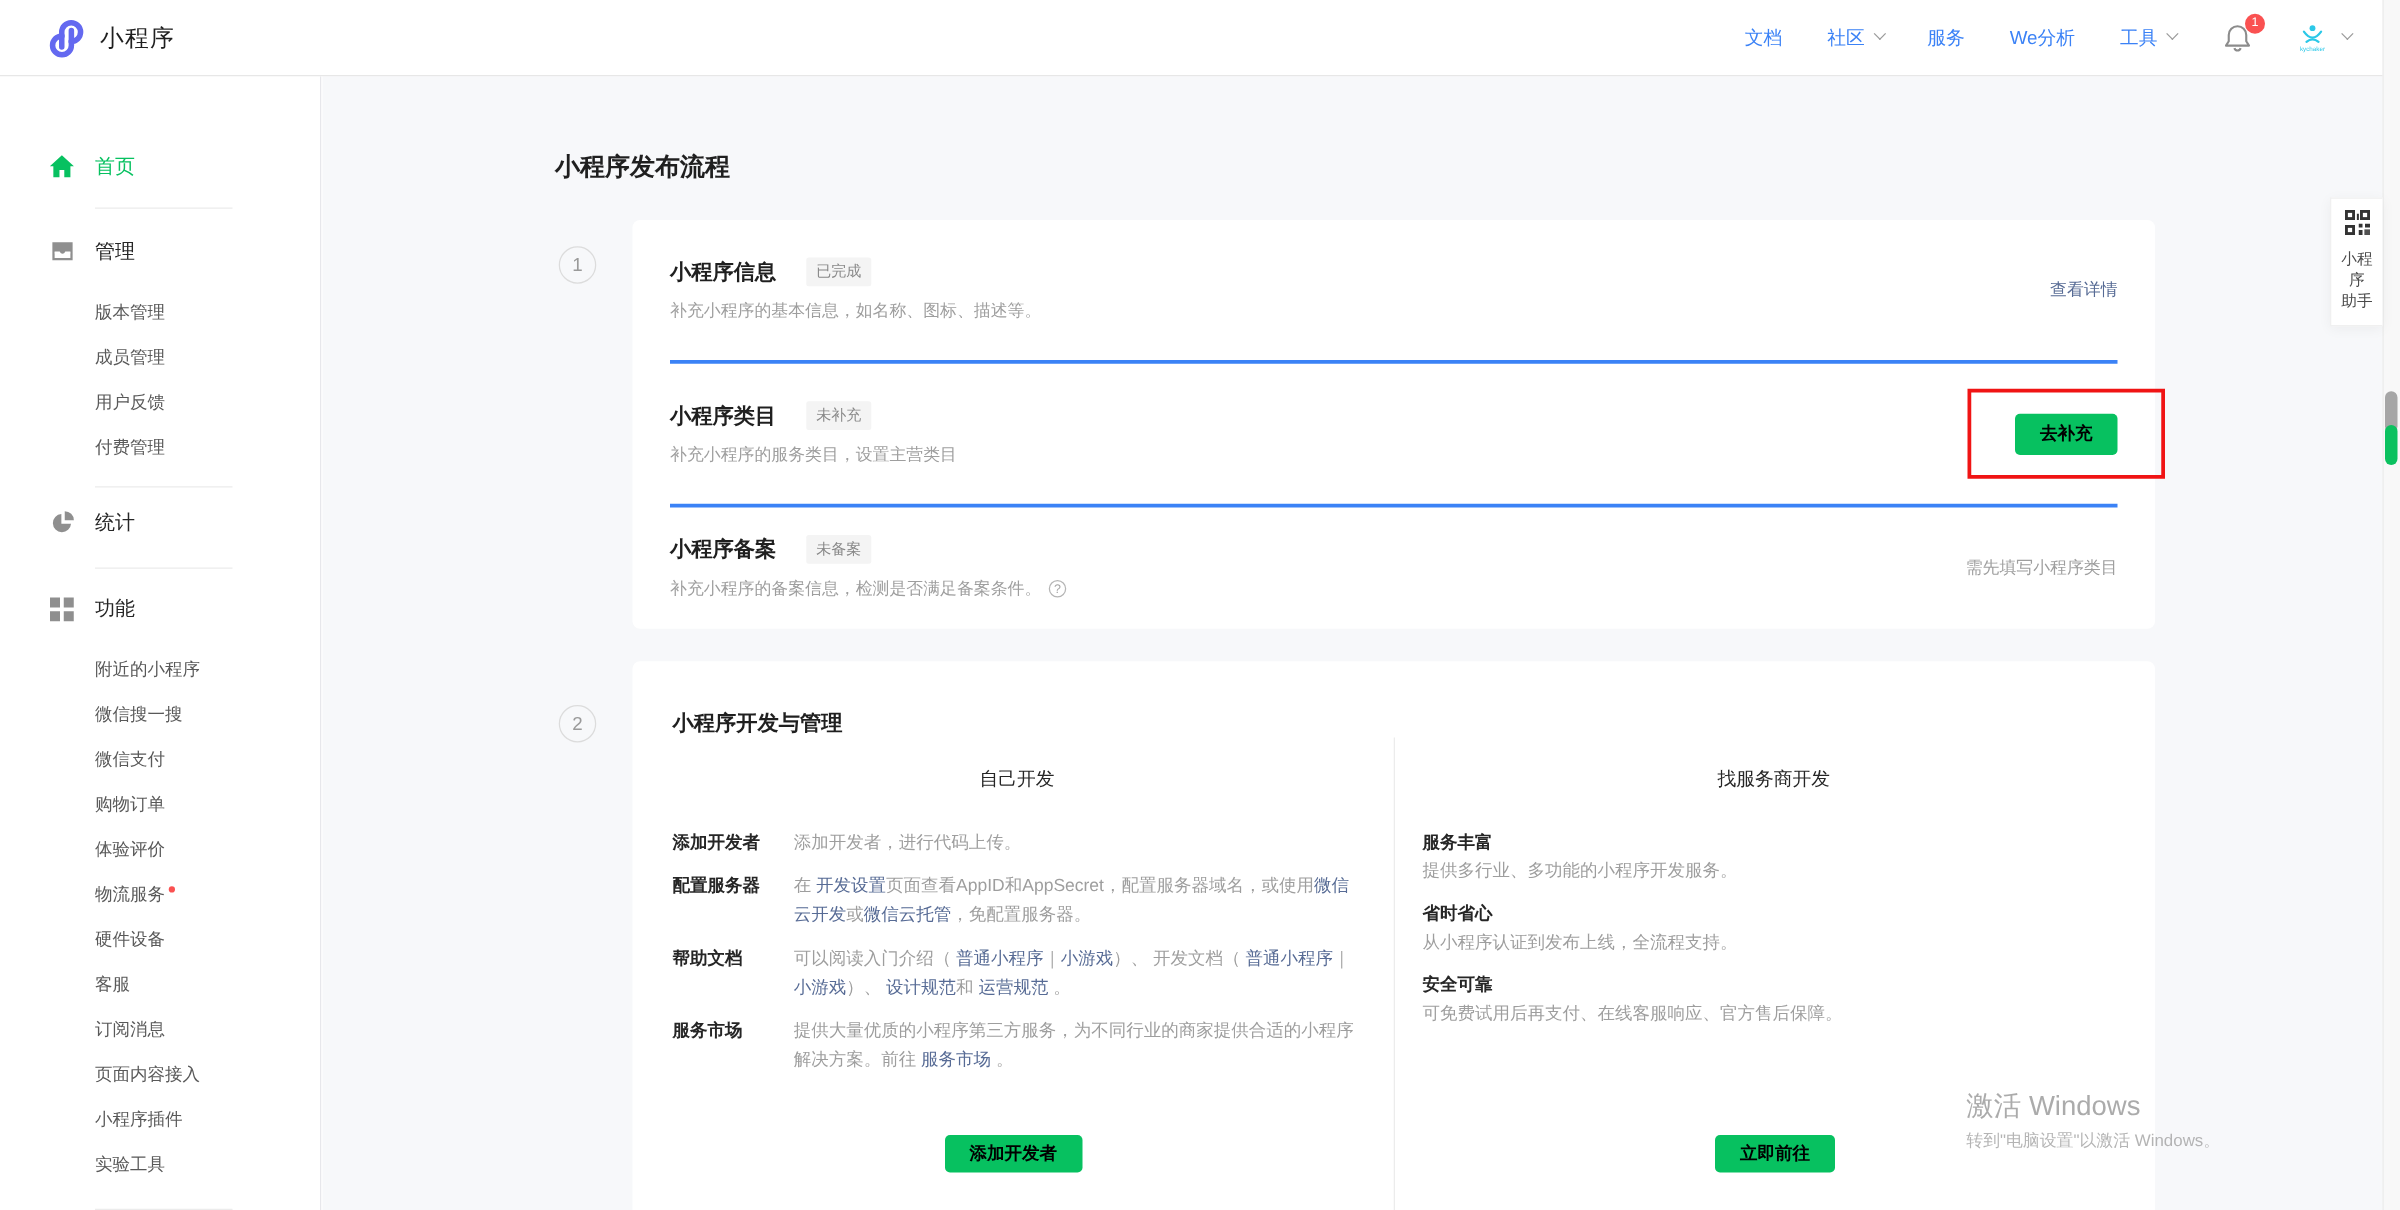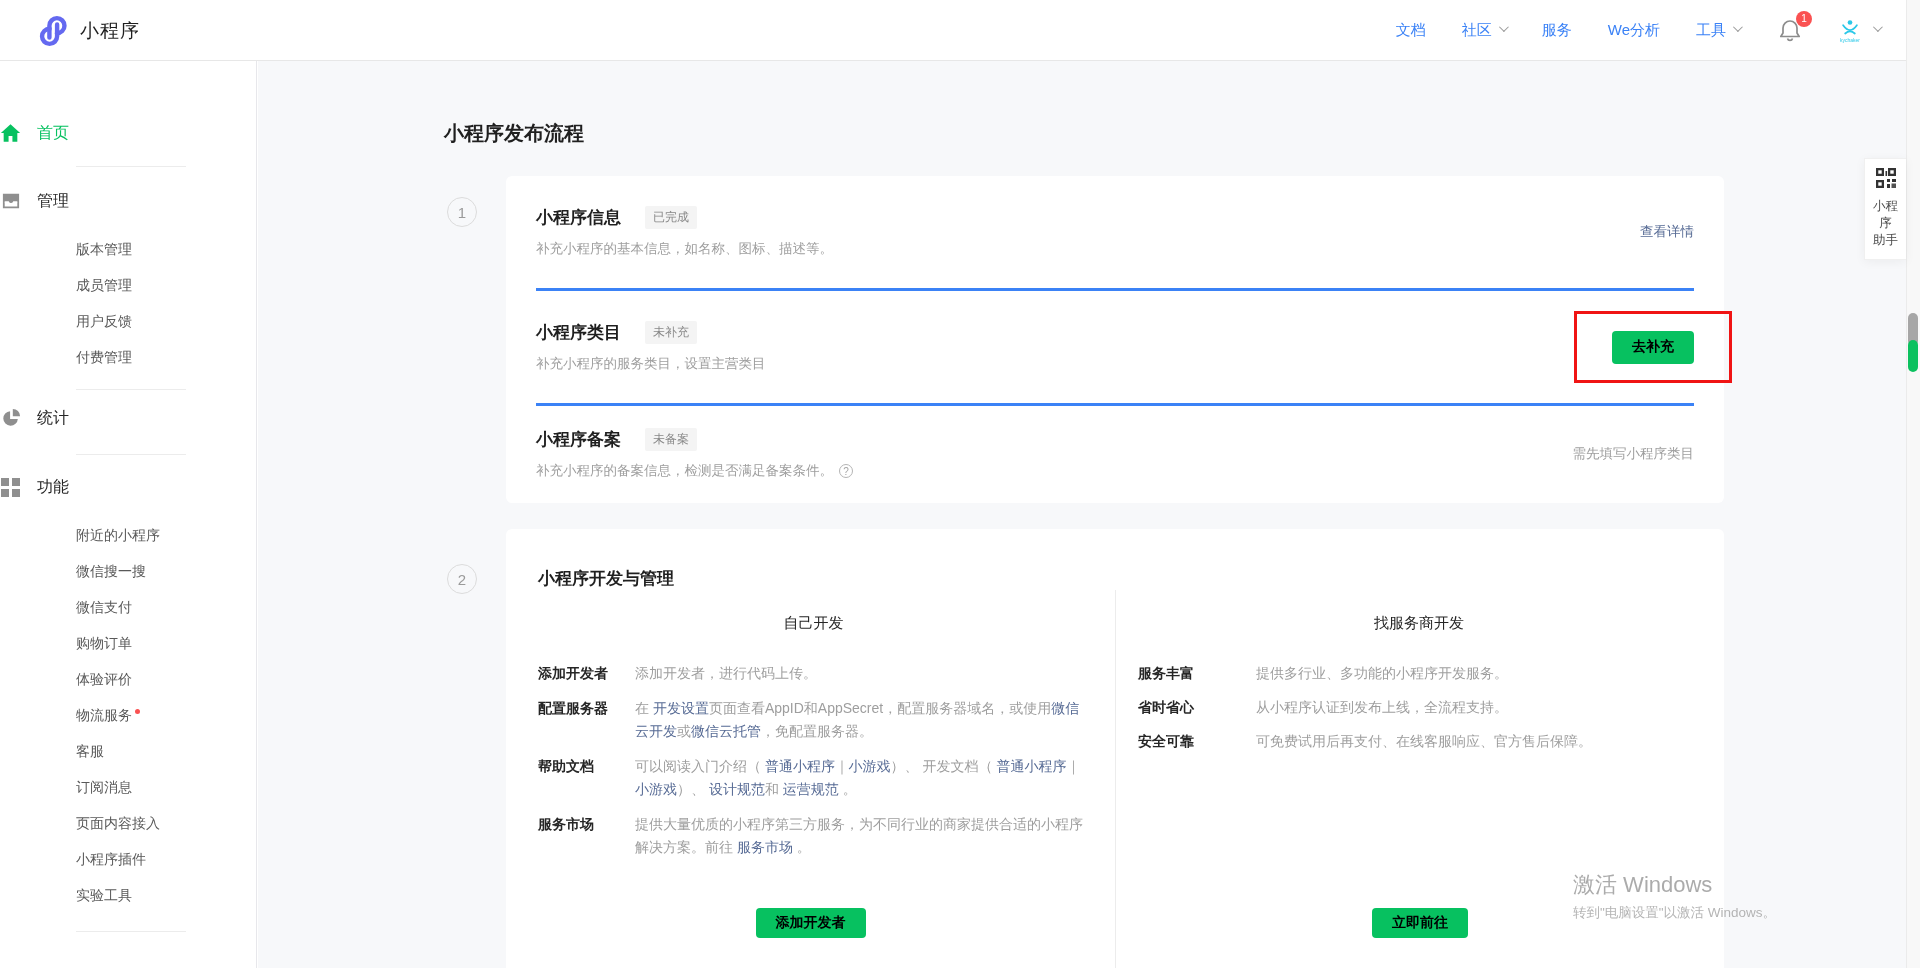--- a/index.html
+++ b/index.html
@@ -22,21 +22,21 @@
     background:#fa5151; color:#fff; font-size:10px; display:flex; align-items:center; justify-content:center;
     padding:0 4px; }
   .avatar-wrap { display:flex; align-items:center; margin-left:30px; cursor:pointer; }
   .avatar { width:32px; height:32px; border-radius:4px; background:#fff; display:flex; flex-direction:column;
     align-items:center; justify-content:center; overflow:hidden; }
   .avatar-caption { font-size:5px; color:#2bc8e8; line-height:5px; }
 
   
   .sidebar { position:absolute; top:61px; left:0; bottom:0; width:257px; background:#fff;
     border-right:1px solid #e7e7eb; z-index:10; padding-top:54px; }
-  .sb-row { height:36px; display:flex; align-items:center; cursor:pointer;text-align:center; }
+  .sb-row { height:36px; display:flex; align-items:center; padding-left:39px; cursor:pointer;text-align:center; }
   .sb-icon { width:21px; height:21px; margin-right:16px; display:flex; align-items:center; justify-content:center; }
   .sb-home-label { font-size:16px; color:#07c160; }
   .sb-section-label { font-size:16px; color:#262626; }
   .sb-sub { height:36px; display:flex; align-items:center; padding-left:76px; font-size:14px; color:#595959; cursor:pointer;text-align:right; }
   .sb-gap { height:13px; }
   .sb-divider { height:1px; background:#ececec; margin:15px 0 16px 76px; width:110px; }
   .sb-divider.d2 { margin:13px 0 10px 76px; }
   .sb-divider.d3 { margin:18px 0 14px 76px; }
   .sb-divider.d4 { margin:17px 0 0 76px; }
   .grid-icon { display:grid; grid-template-columns:8px 8px; grid-template-rows:8px 8px; gap:3px; }
@@ -80,21 +80,21 @@
   .s2-cols { display:flex; margin-top:0; position:relative; height:392px; }
   .s2-col { position:relative; }
   .s2-col.left { width:609px; padding:0 26px 0 32px; }
   .s2-col.right { flex:1; border-left:1px solid #ececec; padding:0 24px 0 22px; }
   .s2-col-header { text-align:center; font-size:15px; color:#262626; margin-top:24px; }
   .dev-rows { margin-top:29px; }
   .dev-row { display:flex; margin-bottom:12px; }
   .dev-label { width:97px; flex-shrink:0; font-size:14px; font-weight:600; color:#262626; line-height:23px; }
   .dev-content { font-size:14px; color:#9e9e9e; line-height:23px; }
   .seg-link { color:#576b95; cursor:pointer; }
-  .vendor-row { display:flex; margin-bottom:11px; }
+  .vendor-row { display:flex; margin-bottom:11px;flex-direction:column; }
   .vendor-label { width:118px; flex-shrink:0; font-size:14px; font-weight:600; color:#262626; line-height:23px; }
   .vendor-text { font-size:14px; color:#9e9e9e; line-height:23px; }
   .col-btn { position:absolute; top:318px; left:50%; transform:translateX(-50%); height:30px; }
 
   
   .assistant { position:absolute; right:14px; top:158px; width:42px; background:#fff;
     border:1px solid #f0f0f0; border-right:none; box-shadow:0 2px 10px rgba(0,0,0,0.05);
     padding:9px 4px 10px 4px; z-index:30; text-align:center; cursor:pointer; }
   .assistant-label { font-size:12.5px; color:#4a4a4a; line-height:17px; margin-top:6px; }
 
@@ -239,20 +239,23 @@
   <div class="sb-sub">
       <span>购物订单</span>
     </div>
   <div class="sb-sub">
       <span>体验评价</span>
     </div>
   <div class="sb-sub">
     <span>物流服务</span>
     <i class="red-dot"></i>
   </div>
+  <div class="sb-sub">
+      <span>硬件设备</span>
+    </div>
   <div class="sb-sub">
       <span>客服</span>
     </div>
   <div class="sb-sub">
       <span>订阅消息</span>
     </div>
   <div class="sb-sub">
       <span>页面内容接入</span>
     </div>
   <div class="sb-sub">

